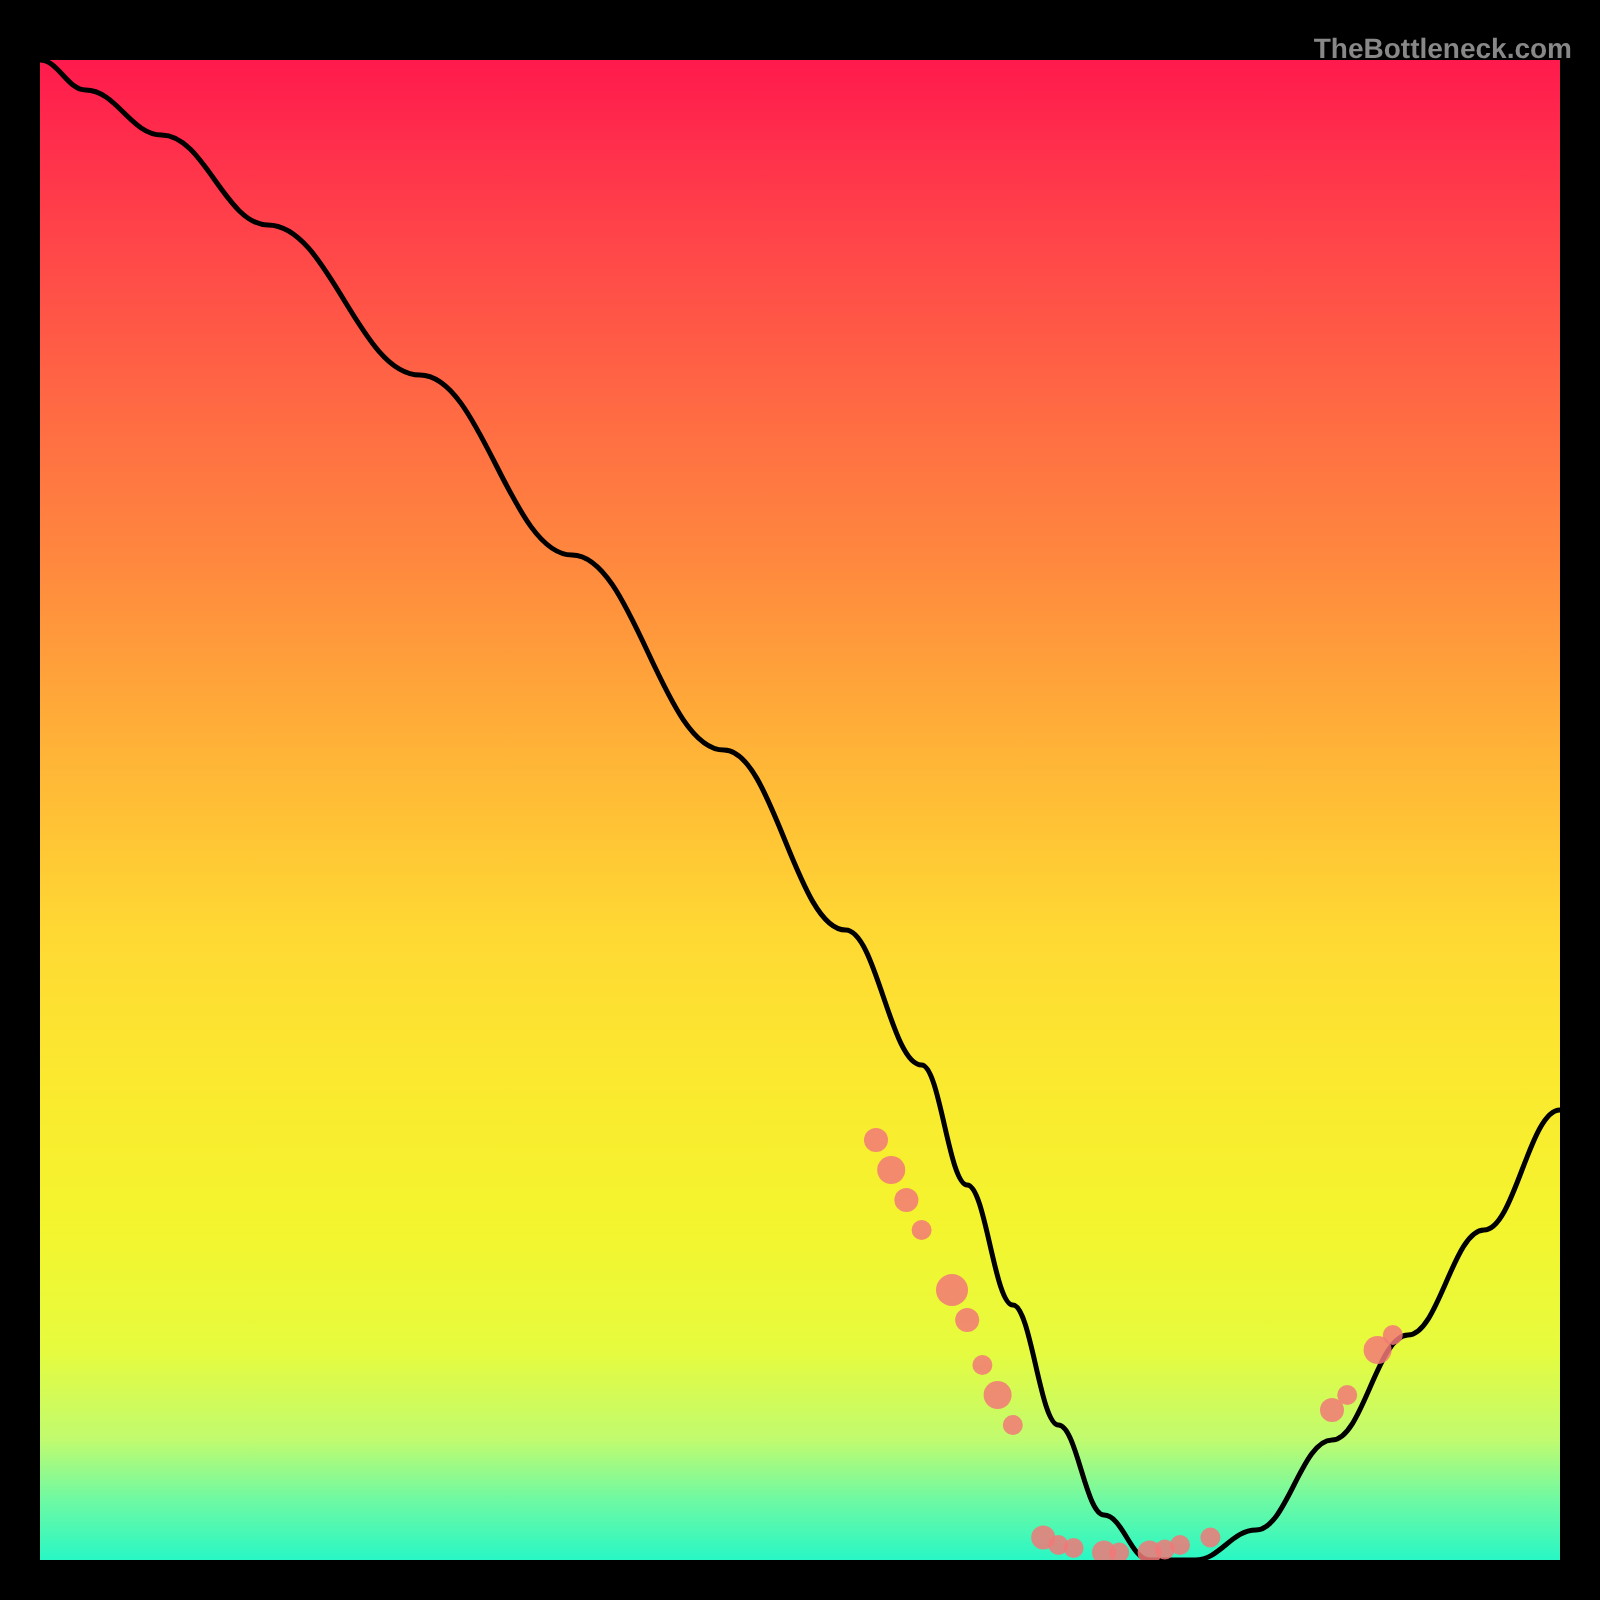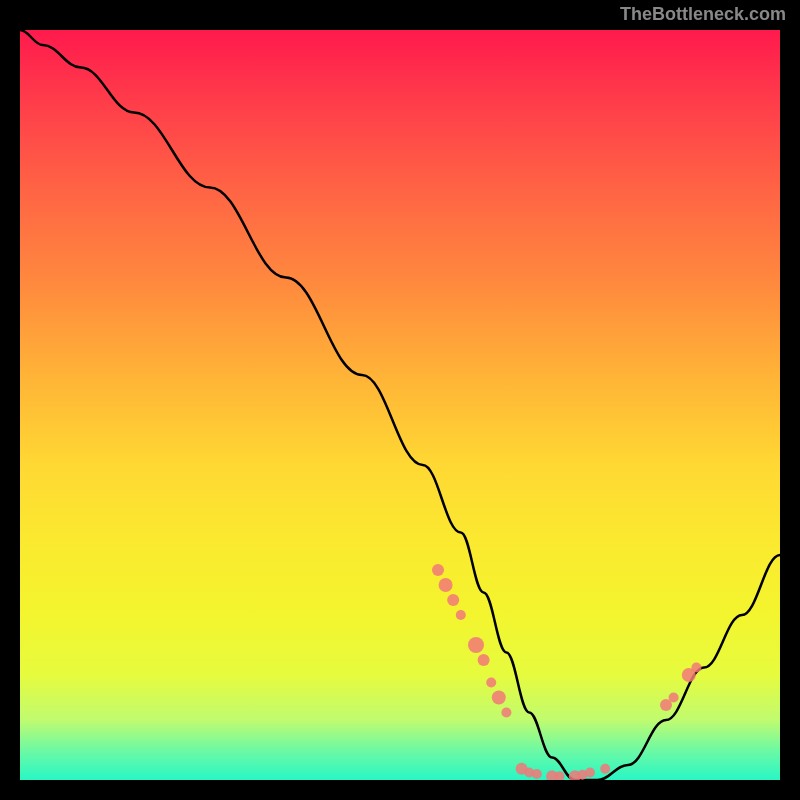--- a/index.html
+++ b/index.html
@@ -6,24 +6,24 @@
   body {
     width: 800px;
     height: 800px;
     background: #000;
     position: relative;
     font-family: Arial, sans-serif;
     overflow: hidden;
   }
   .watermark {
     position: absolute;
-    top: 4px;
+    top: 16px;
     right: 14px;
     color: #888;
-    font-size: 18px;
+    font-size: 14px;
     font-weight: bold;
     z-index: 10;
   }
   .plot-area {
     position: absolute;
     left: 20px;
     top: 30px;
     width: 760px;
     height: 750px;
     background: linear-gradient(to bottom,

